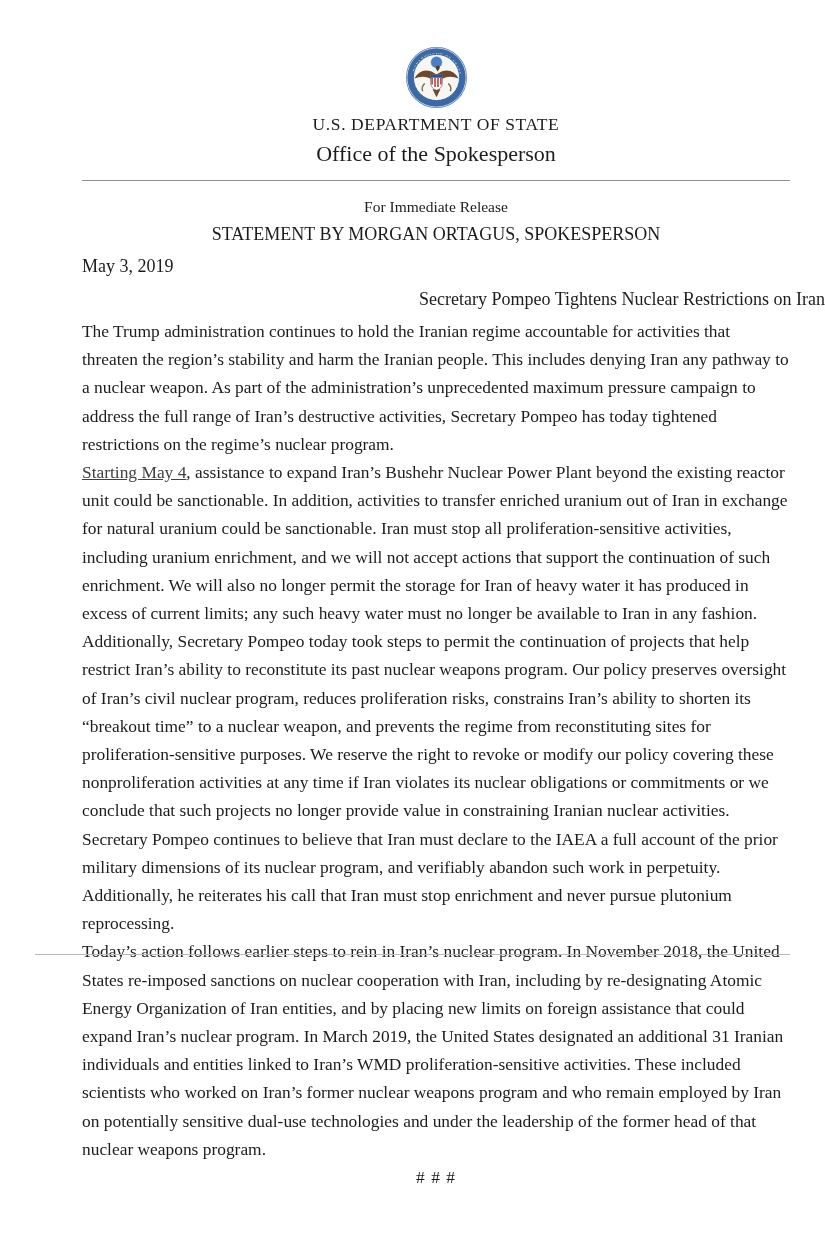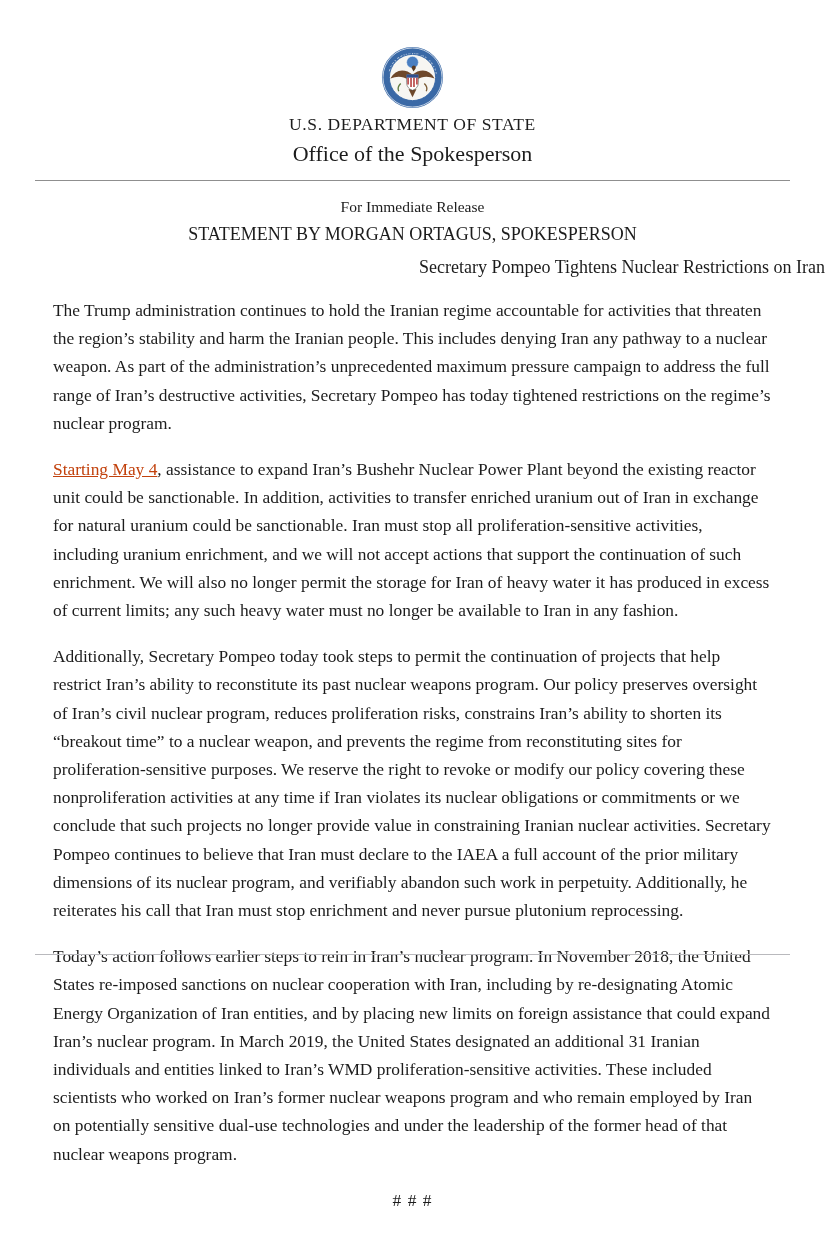--- a/index.html
+++ b/index.html
@@ -5,21 +5,21 @@
   * { margin: 0; padding: 0; box-sizing: border-box; }
   html, body { background: #ffffff; }
   body {
     width: 825px;
     height: 1240px;
     font-family: "Liberation Serif", "DejaVu Serif", serif;
     color: #1c1c1c;
     position: relative;
     overflow: hidden;
   }
-  .page { position: relative; width: 825px; height: 956px; }
+  .page { position: relative; width: 825px; height: 956px; padding-left: 47px; }
 
   .masthead {
     display: flex;
     flex-direction: column;
     align-items: center;
     padding-top: 46px;
   }
   .seal { width: 63px; height: 63px; }
   .dept-name {
     margin-top: 5px;
@@ -64,24 +64,24 @@
     font-size: 18px;
     font-weight: normal;
   }
 
   .body-text {
     margin: 7px 35px 0 35px;
     font-size: 17.4px;
     line-height: 28.2px;
     text-align: left;
   }
-  .body-text p { margin: 18px; }
+  .body-text p { margin: 0; }
 
   a.inline-link {
-    color: #c2410c;
+    color: #404040;
     text-decoration: underline;
     cursor: pointer;
   }
 
   .end-marker {
     margin-top: 0;
     text-align: center;
     font-size: 17.4px;
     line-height: 28.2px;
     letter-spacing: 1px;
@@ -130,20 +130,21 @@
       </g>
     </svg>
     <div class="dept-name">U.S. DEPARTMENT OF STATE</div>
     <div class="office-name">Office of the Spokesperson</div>
   </div>
 
   <hr class="rule-top">
 
   <div class="release-line">For Immediate Release</div>
   <div class="statement-line">STATEMENT BY MORGAN ORTAGUS, SPOKESPERSON</div>
+  <div class="date-line">May 3, 2019</div>
   <h1 class="doc-title">Secretary Pompeo Tightens Nuclear Restrictions on Iran</h1>
 
   <div class="body-text">
     <p>The Trump administration continues to hold the Iranian regime accountable for activities that threaten the region’s stability and harm the Iranian people. This includes denying Iran any pathway to a nuclear weapon. As part of the administration’s unprecedented maximum pressure campaign to address the full range of Iran’s destructive activities, Secretary Pompeo has today tightened restrictions on the regime’s nuclear program.</p>
     <p><a class="inline-link" href="#">Starting May 4</a><span>, assistance to expand Iran’s Bushehr Nuclear Power Plant beyond the existing reactor unit could be sanctionable. In addition, activities to transfer enriched uranium out of Iran in exchange for natural uranium could be sanctionable. Iran must stop all proliferation-sensitive activities, including uranium enrichment, and we will not accept actions that support the continuation of such enrichment. We will also no longer permit the storage for Iran of heavy water it has produced in excess of current limits; any such heavy water must no longer be available to Iran in any fashion.</span></p>
     <p>Additionally, Secretary Pompeo today took steps to permit the continuation of projects that help restrict Iran’s ability to reconstitute its past nuclear weapons program. Our policy preserves oversight of Iran’s civil nuclear program, reduces proliferation risks, constrains Iran’s ability to shorten its “breakout time” to a nuclear weapon, and prevents the regime from reconstituting sites for proliferation-sensitive purposes. We reserve the right to revoke or modify our policy covering these nonproliferation activities at any time if Iran violates its nuclear obligations or commitments or we conclude that such projects no longer provide value in constraining Iranian nuclear activities. Secretary Pompeo continues to believe that Iran must declare to the IAEA a full account of the prior military dimensions of its nuclear program, and verifiably abandon such work in perpetuity. Additionally, he reiterates his call that Iran must stop enrichment and never pursue plutonium reprocessing.</p>
     <p>Today’s action follows earlier steps to rein in Iran’s nuclear program. In November 2018, the United States re-imposed sanctions on nuclear cooperation with Iran, including by re-designating Atomic Energy Organization of Iran entities, and by placing new limits on foreign assistance that could expand Iran’s nuclear program. In March 2019, the United States designated an additional 31 Iranian individuals and entities linked to Iran’s WMD proliferation-sensitive activities. These included scientists who worked on Iran’s former nuclear weapons program and who remain employed by Iran on potentially sensitive dual-use technologies and under the leadership of the former head of that nuclear weapons program.</p>
   </div>
 
   <div class="end-marker"># # #</div>

